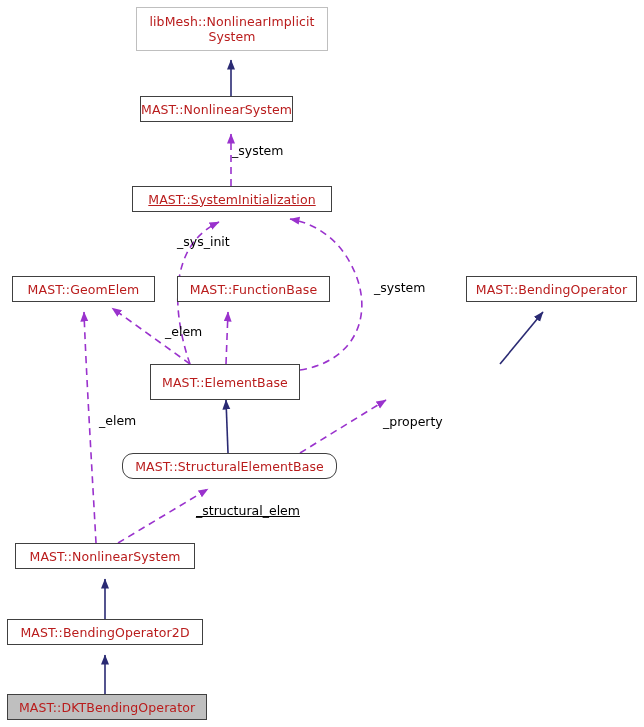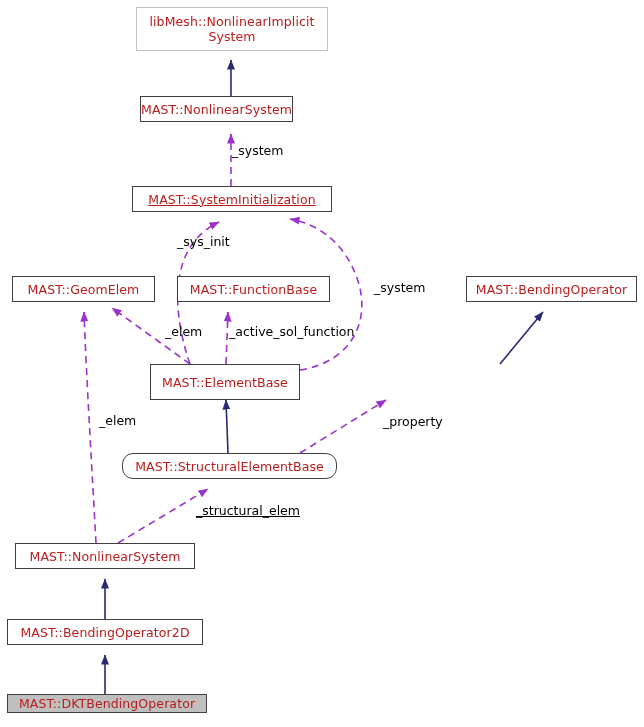--- a/index.html
+++ b/index.html
@@ -115,31 +115,30 @@
 
   <div class="node" style="left:150px; top:364px; width:150px; height:36px;">MAST::ElementBase</div>
 
 
   <div class="node" style="left:122px; top:453px; width:215px; height:26px;border-radius:11px;">MAST::StructuralElementBase</div>
 
   <div class="node" style="left:15px; top:543px; width:180px; height:26px;">MAST::NonlinearSystem</div>
 
   <div class="node" style="left:7px; top:619px; width:196px; height:26px;">MAST::BendingOperator2D</div>
 
-  <div class="node current" style="left:7px; top:694px; width:200px; height:19px;">MAST::DKTBendingOperator</div>
+  <div class="node current" style="left:7px; top:694px; width:200px; height:26px;">MAST::DKTBendingOperator</div>
 
   <div class="edge-label" style="left:232px; top:143px;">_system</div>
 
   <div class="edge-label" style="left:177px; top:234px;">_sys_init</div>
 
   <div class="edge-label" style="left:374px; top:280px;">_system</div>
 
   <div class="edge-label" style="left:165px; top:324px;">_elem</div>
 
-  <div class="edge-label" style="left:229px; top:324px;">_active_sol_function</div>
 
   <div class="edge-label" style="left:383px; top:414px;">_property</div>
 
   <div class="edge-label" style="left:99px; top:413px;">_elem</div>
 
   <div class="edge-label" style="left:196px; top:503px;text-decoration:underline;">_structural_elem</div>
 
 </div>
 
 </body></html>

